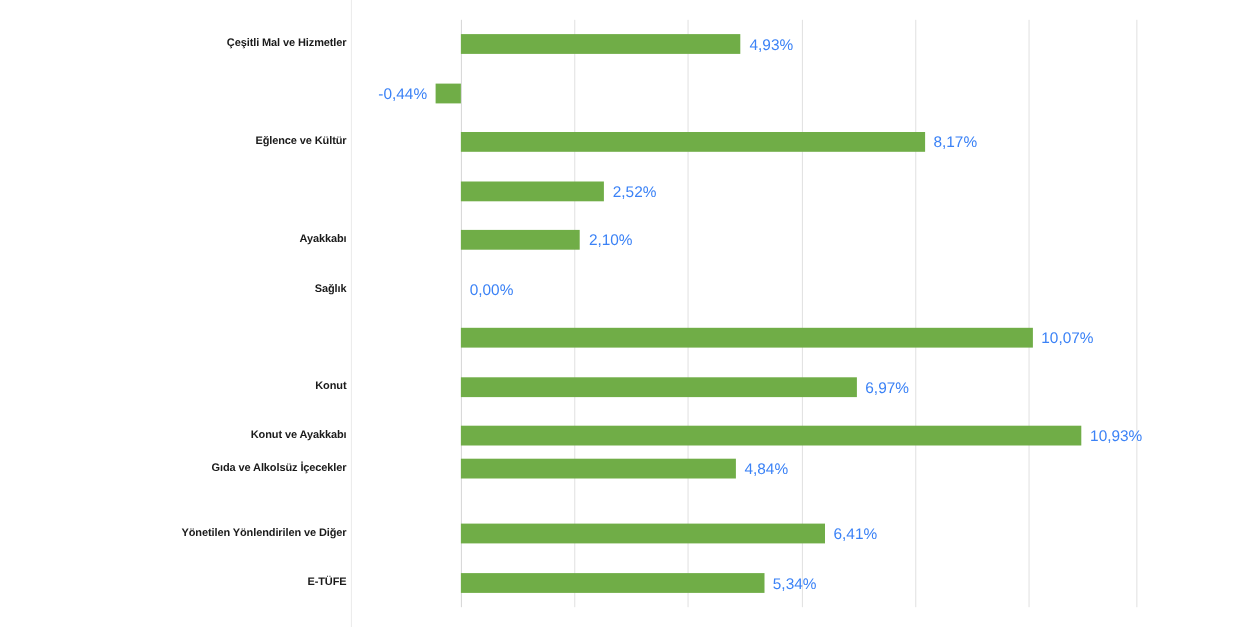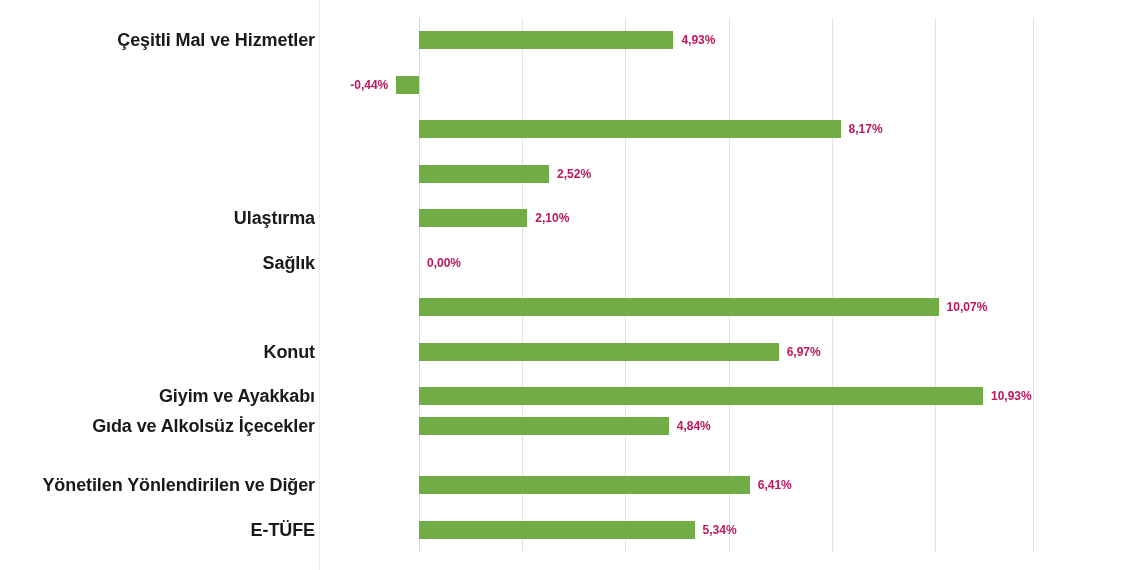--- a/index.html
+++ b/index.html
@@ -53,41 +53,41 @@
     width: 1140px;
     height: 44px;
   }
 
   .cat-label {
     position: absolute;
     left: 0;
     width: 315px;
     text-align: right;
     line-height: 44px;
-    font-size: 18px;
+    font-size: 10px;
     font-weight: bold;
     color: #1a1a1a;
     white-space: nowrap;
     letter-spacing: -0.1px;
   }
 
   .bar {
     position: absolute;
     top: 13px;
     height: 18px;
     background: #70ad47;
   }
 
   .val-label {
     position: absolute;
     top: 0;
     line-height: 44px;
-    font-size: 12px;
-    font-weight: bold;
-    color: #be185d;
+    font-size: 14px;
+    font-weight: normal;
+    color: #3b82f6;
     white-space: nowrap;
   }
   .val-label.neg {
     text-align: right;
   }
 </style>
 </head>
 <body>
 
 <div id="chart-root">
@@ -106,47 +106,48 @@
         <div class="row" style="top: 18px;">
           <div class="cat-label">Çeşitli Mal ve Hizmetler</div>
           <div class="bar" style="left: 419px; width: 254.388px; background: rgb(112, 173, 71);"></div>
           <div class="val-label" style="left: 681.388px;">4,93%</div>
         </div>
         <div class="row" style="top: 62.5px;">
           <div class="bar" style="left: 396.296px; width: 22.704px; background: rgb(112, 173, 71);"></div>
           <div class="val-label neg" style="right: 751.704px;">-0,44%</div>
         </div>
         <div class="row" style="top: 107px;">
+          <div class="cat-label">Eğlence ve Kültür</div>
           <div class="bar" style="left: 419px; width: 421.572px; background: rgb(112, 173, 71);"></div>
           <div class="val-label" style="left: 848.572px;">8,17%</div>
         </div>
         <div class="row" style="top: 151.5px;">
           <div class="bar" style="left: 419px; width: 130.032px; background: rgb(112, 173, 71);"></div>
           <div class="val-label" style="left: 557.032px;">2,52%</div>
         </div>
         <div class="row" style="top: 196px;">
-          <div class="cat-label">Ulaştırma</div>
+          <div class="cat-label">Ayakkabı</div>
           <div class="bar" style="left: 419px; width: 108.36px; background: rgb(112, 173, 71);"></div>
           <div class="val-label" style="left: 535.36px;">2,10%</div>
         </div>
         <div class="row" style="top: 240.5px;">
           <div class="cat-label">Sağlık</div>
           <div class="val-label" style="left: 427px;">0,00%</div>
         </div>
         <div class="row" style="top: 285px;">
           <div class="bar" style="left: 419px; width: 519.612px; background: rgb(112, 173, 71);"></div>
           <div class="val-label" style="left: 946.612px;">10,07%</div>
         </div>
         <div class="row" style="top: 329.5px;">
           <div class="cat-label">Konut</div>
           <div class="bar" style="left: 419px; width: 359.652px; background: rgb(112, 173, 71);"></div>
           <div class="val-label" style="left: 786.652px;">6,97%</div>
         </div>
         <div class="row" style="top: 374px;">
-          <div class="cat-label">Giyim ve Ayakkabı</div>
+          <div class="cat-label">Konut ve Ayakkabı</div>
           <div class="bar" style="left: 419px; width: 563.988px; background: rgb(112, 173, 71);"></div>
           <div class="val-label" style="left: 990.988px;">10,93%</div>
         </div>
         <div class="row" style="top: 404px;">
           <div class="cat-label">Gıda ve Alkolsüz İçecekler</div>
           <div class="bar" style="left: 419px; width: 249.744px; background: rgb(112, 173, 71);"></div>
           <div class="val-label" style="left: 676.744px; text-align: center;">4,84%</div>
         </div>
         <div class="row" style="top: 463px;">
           <div class="cat-label">Yönetilen Yönlendirilen ve Diğer</div>

